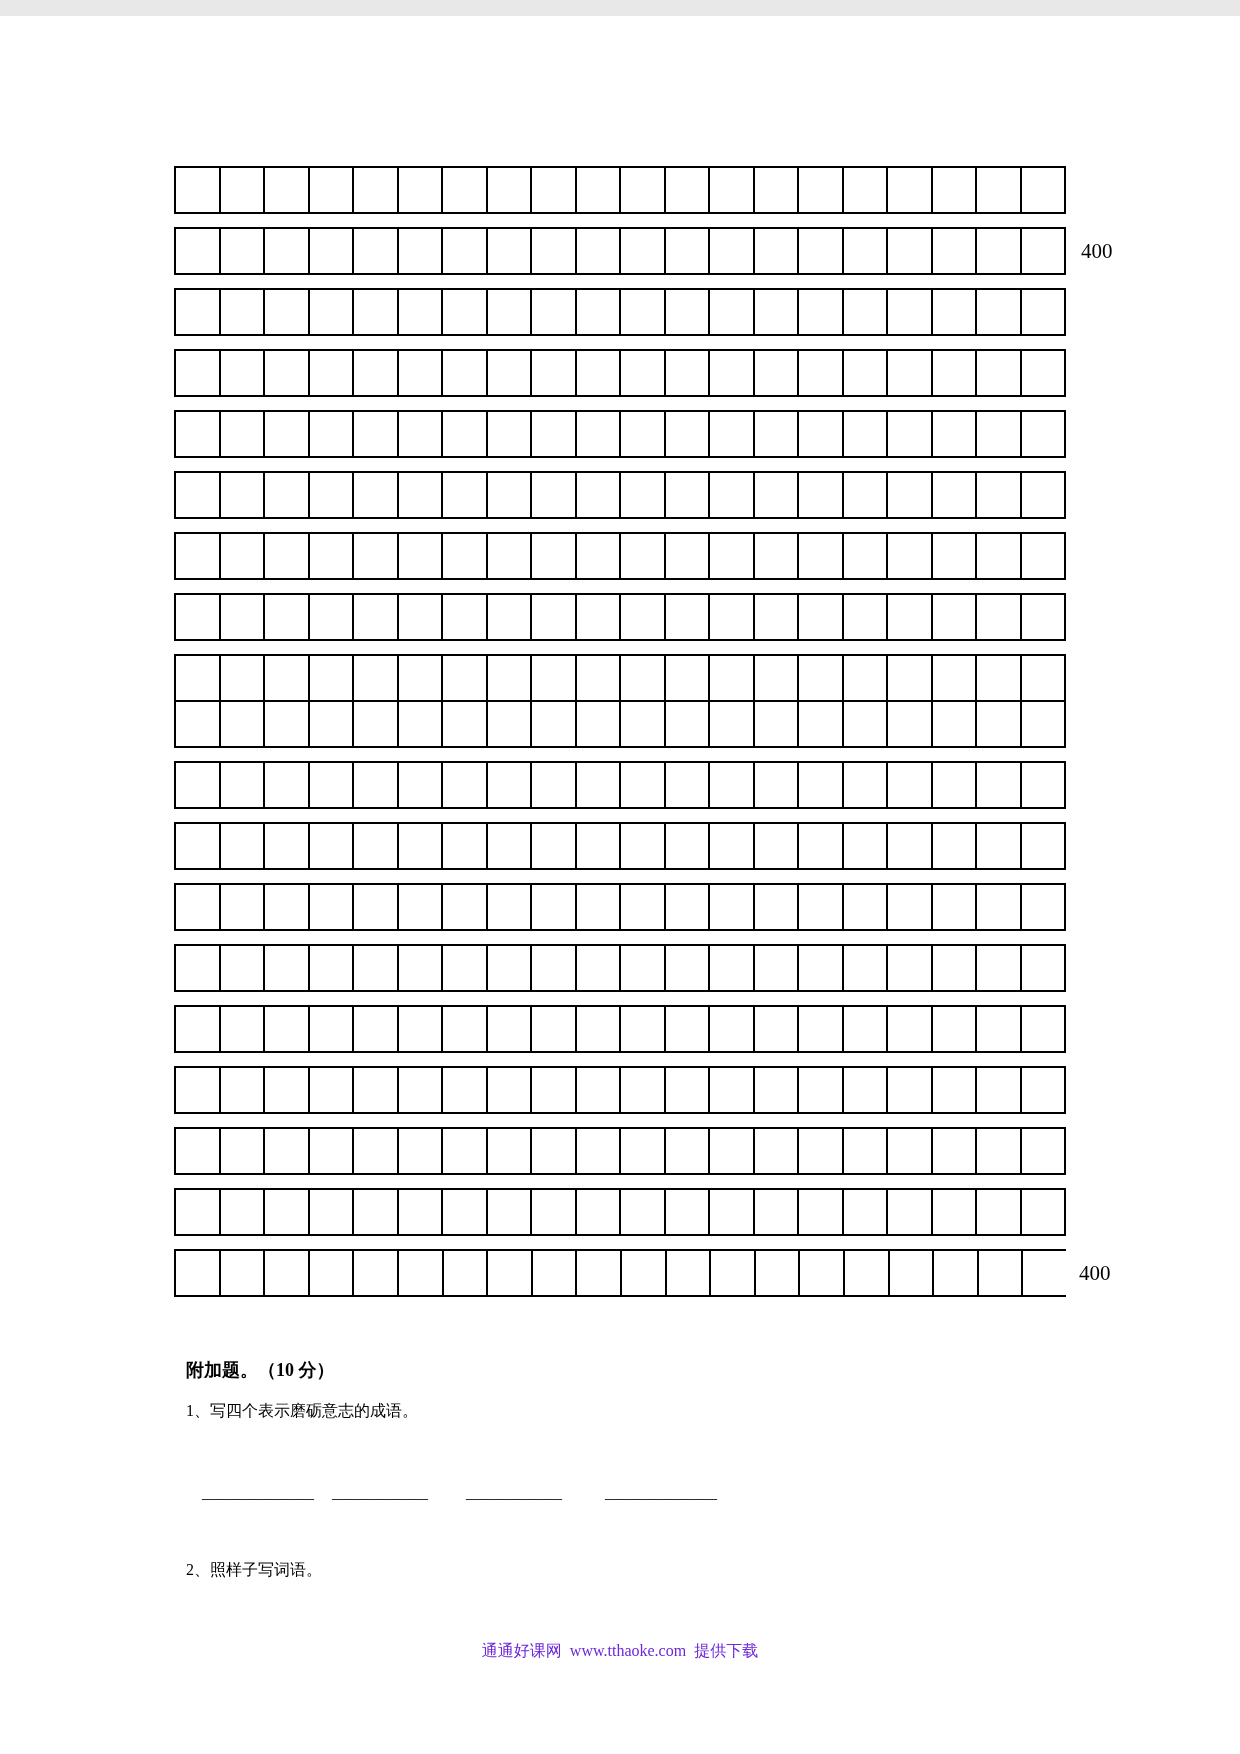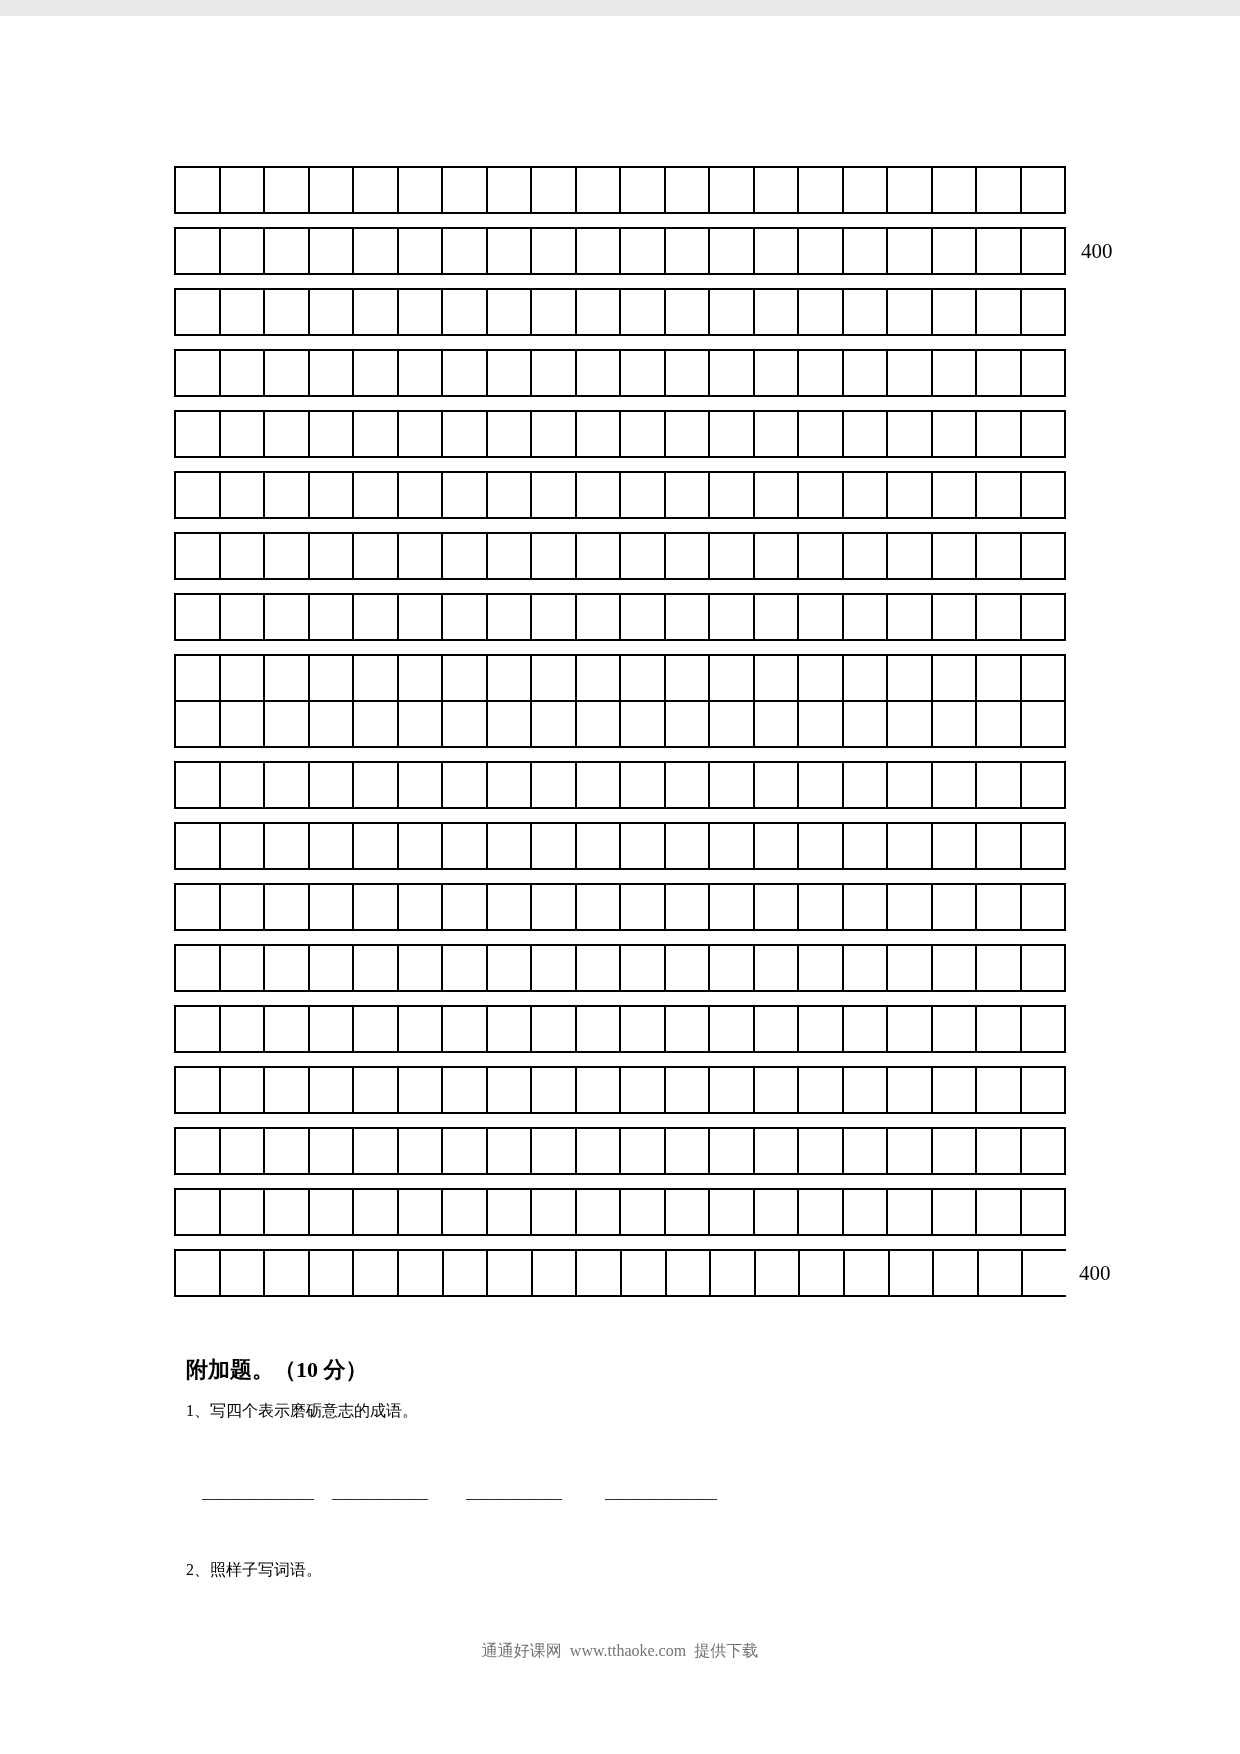--- a/index.html
+++ b/index.html
@@ -34,36 +34,36 @@
     font-family:"Liberation Serif","DejaVu Serif",serif;
   }
   .marker-400{left:1081px;top:222px;}
   .marker-600{left:1079px;top:1244px;}
   
   .txt{
     position:absolute;
     font-size:16px;line-height:26px;
     white-space:pre;
   }
-  .heading{left:186px;top:1341px;font-weight:bold;font-size:22px;}
+  .heading{left:186px;top:1341px;font-weight:bold;font-size:18px;}
   .q1{left:186px;top:1382px;}
   .blanks{left:186px;top:1443px;letter-spacing:0;}
   .blank{display:inline-block;}
   .blank.b1{margin-right:18px;}
   .blank.b2{margin-right:38px;}
   .blank.b3{margin-right:43px;}
   .q2{left:186px;top:1541px;}
   .example{left:250px;top:1519px;}
   .q3{left:186px;top:1571px;}
   
   .footer{
     position:absolute;left:0;right:0;top:1625px;
     text-align:center;
     font-size:16px;line-height:20px;
-    color:#737373;
+    color:#6d28d9;
     white-space:pre;
   }
 </style>
 </head>
 <body>
 
 <div class="page">
 
   <div class="grid" id="grid">
       <div class="grow">

